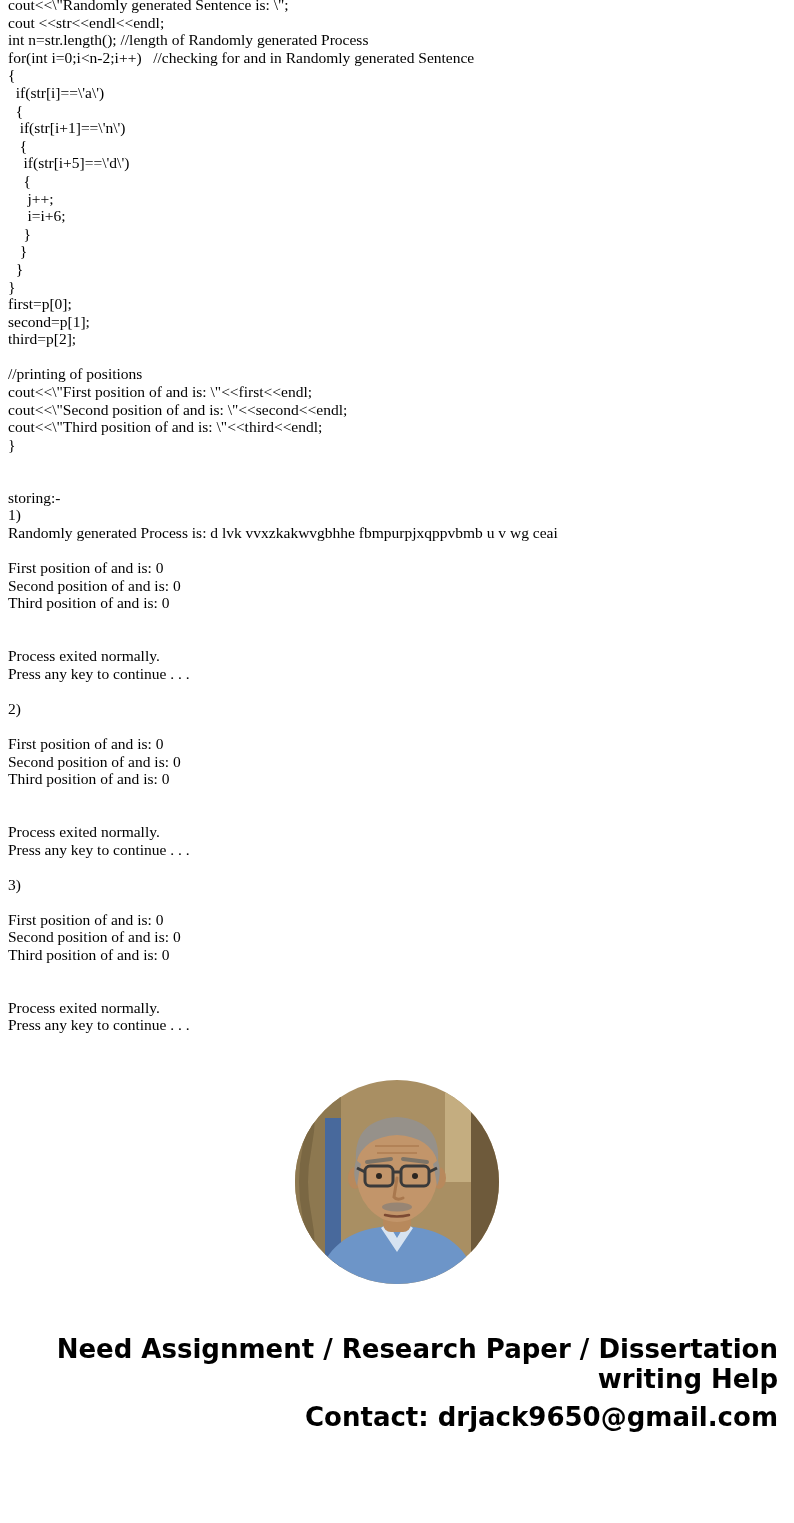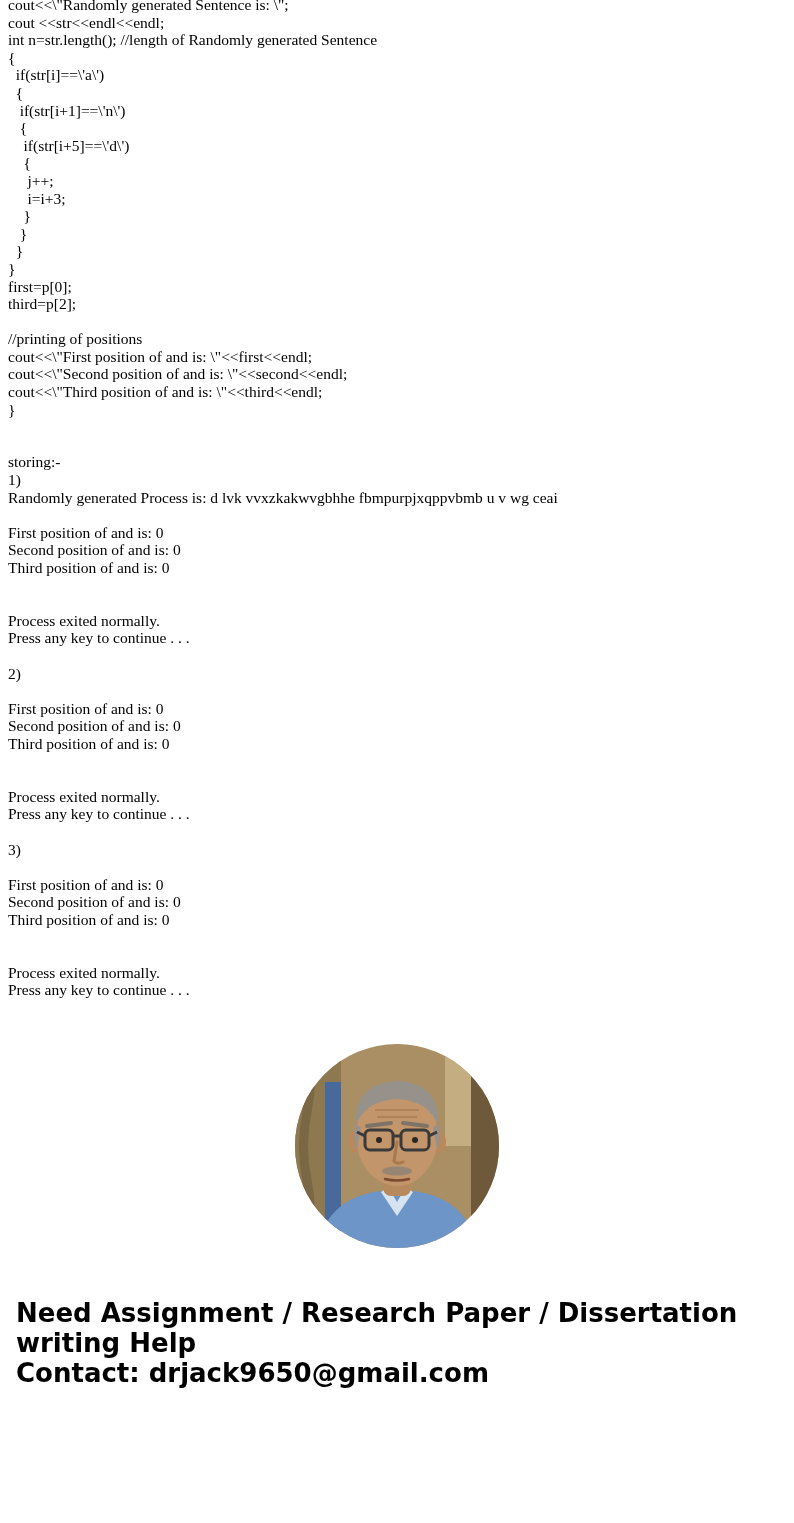--- a/index.html
+++ b/index.html
@@ -28,53 +28,55 @@
   .avatar {
     width: 204px;
     height: 204px;
     border-radius: 50%;
     overflow: hidden;
     flex: 0 0 auto;
   }
   .avatar svg { display: block; }
   .footer {
     margin-top: 50px;
-    text-align: left;
+    text-align: right;
     font-family: "DejaVu Sans", sans-serif;
     font-weight: bold;
     font-size: 26px;
     line-height: 30px;
     color: #000000;
   }
   .footer-heading { max-width: 762px; margin: 0 auto; }
-  .footer-contact { max-width: 762px; margin: 0 auto; }
+  .footer-contact { max-width: 762px; margin: 8px auto; }
 </style>
 </head>
 <body>
 
 <div class="doc">
 
   <div class="code-block">
       <div class="line">cout&lt;&lt;\"Randomly generated Sentence is: \";</div>
       <div class="line">cout &lt;&lt;str&lt;&lt;endl&lt;&lt;endl;</div>
-      <div class="line">int n=str.length(); //length of Randomly generated Sentence</div>
+      <div class="line">int n=str.length(); //length of Randomly generated Process</div>
+      <div class="line">for(int i=0;i&lt;n-2;i++)   //checking for and in Randomly generated Sentence</div>
       <div class="line">{</div>
       <div class="line">  if(str[i]==\'a\')</div>
       <div class="line">  {</div>
       <div class="line">   if(str[i+1]==\'n\')</div>
       <div class="line">   {</div>
       <div class="line">    if(str[i+5]==\'d\')</div>
       <div class="line">    {</div>
       <div class="line">     j++;</div>
-      <div class="line">     i=i+3;</div>
+      <div class="line">     i=i+6;</div>
       <div class="line">    }</div>
       <div class="line">   }</div>
       <div class="line">  }</div>
       <div class="line">}</div>
       <div class="line">first=p[0];</div>
+      <div class="line">second=p[1];</div>
       <div class="line">third=p[2];</div>
       <div class="line"></div>
       <div class="line">//printing of positions</div>
       <div class="line">cout&lt;&lt;\"First position of and is: \"&lt;&lt;first&lt;&lt;endl;</div>
       <div class="line">cout&lt;&lt;\"Second position of and is: \"&lt;&lt;second&lt;&lt;endl;</div>
       <div class="line">cout&lt;&lt;\"Third position of and is: \"&lt;&lt;third&lt;&lt;endl;</div>
       <div class="line">}</div>
     </div>
 
   <div class="output-block">

